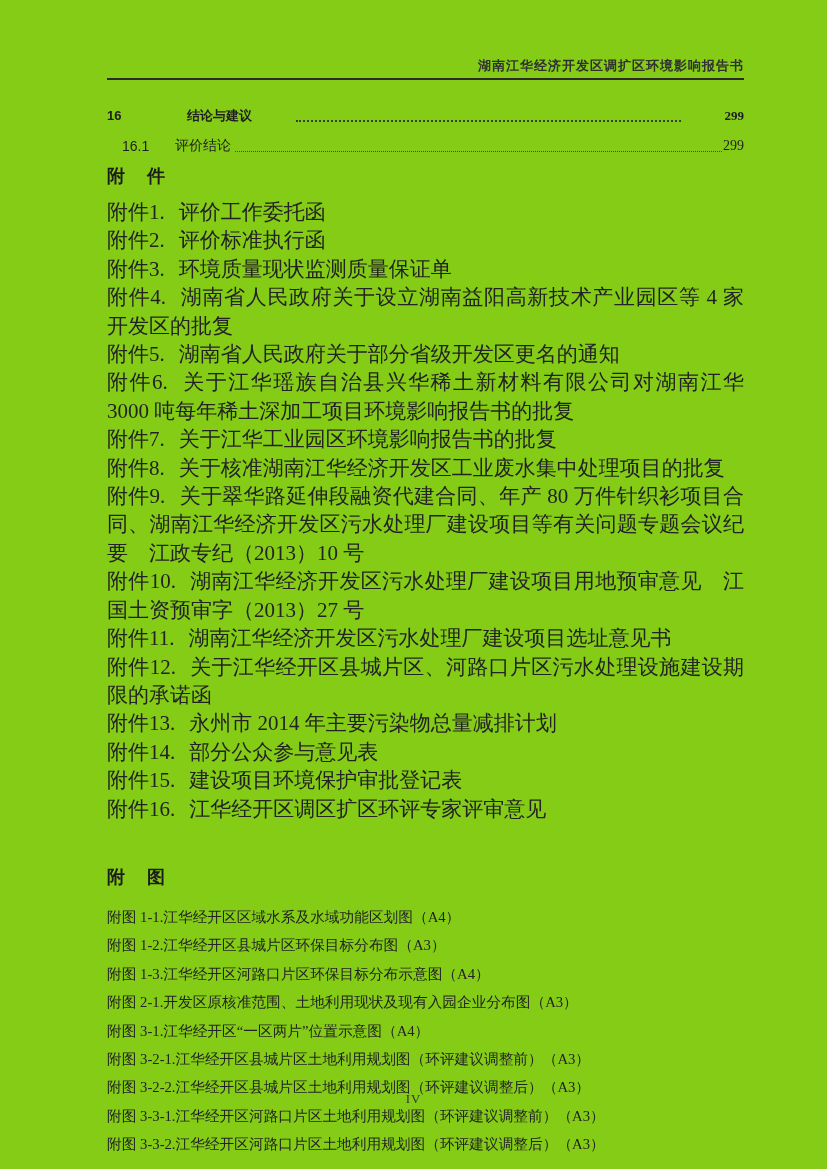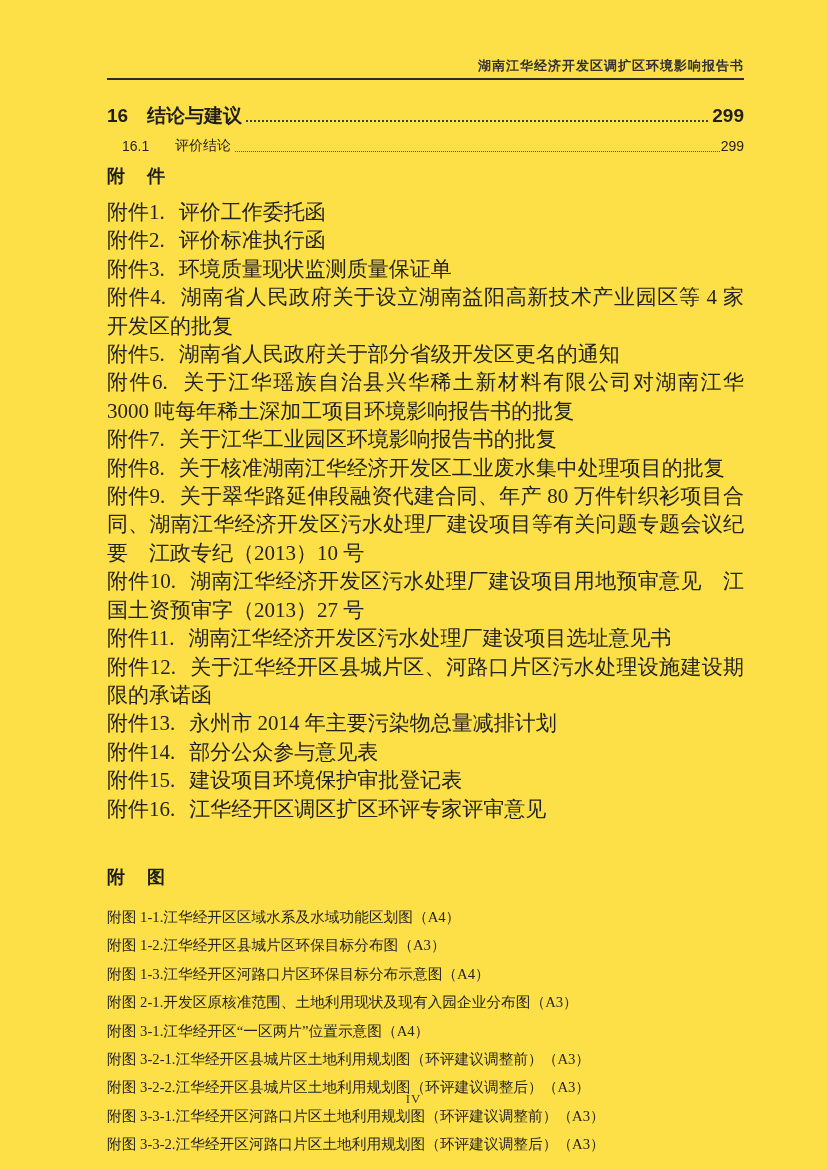--- a/index.html
+++ b/index.html
@@ -2,21 +2,21 @@
 <html><head>
 <meta charset="utf-8">
 <style>
   * { margin: 0; padding: 0; box-sizing: border-box; }
   html, body { background: #ffffff; }
   .page {
     position: relative;
     width: 827px;
     height: 1169px;
     margin: 0 auto;
-    background: #fde047;
+    background: #84cc16;
     padding: 57px 83px 0 107px;
     font-family: "Liberation Serif", "DejaVu Serif", serif;
     color: #262626;
     overflow: hidden;
   }
 
   
   .header-title {
     text-align: right;
     font-size: 13px;
@@ -34,41 +34,42 @@
   .toc { margin-top: 26px; }
   .toc-row {
     display: flex;
     align-items: flex-end;
     font-size: 14px;
     line-height: 20px;
     color: #1f1f1f;
   }
   .toc-row.bold {
     font-weight: bold;
-    font-size: 19px;
+    font-size: 13px;
     margin-bottom: 10px;
+    gap: 40px;
   }
   .toc-num {
     flex: none;
     width: 40px;
     font-family: "Liberation Sans", "DejaVu Sans", sans-serif;
   }
   .toc-row.level-2 { padding-left: 15px; margin-top: 5px; }
   .toc-row.level-2 .toc-num { width: 53px; }
   .toc-title { flex: none; }
   .toc-dots {
     flex: 1;
     border-bottom: 2px dotted #3c3c3c;
     margin: 0 4px 4px 4px;
     min-width: 20px;
   }
   .toc-row.level-2 .toc-dots { border-bottom: 1.5px dotted #4a4a4a; margin-right: 1px; }
   .toc-page {
     flex: none;
-    font-family: Liberation Sans, sans-serif;
+    font-family: Liberation Serif, serif;
   }
 
   
   .section-heading {
     text-align: left;
     font-size: 18px;
     font-weight: bold;
     color: #1c1c1c;
     margin: 8px 0 10px 0;
     letter-spacing: 2px;

